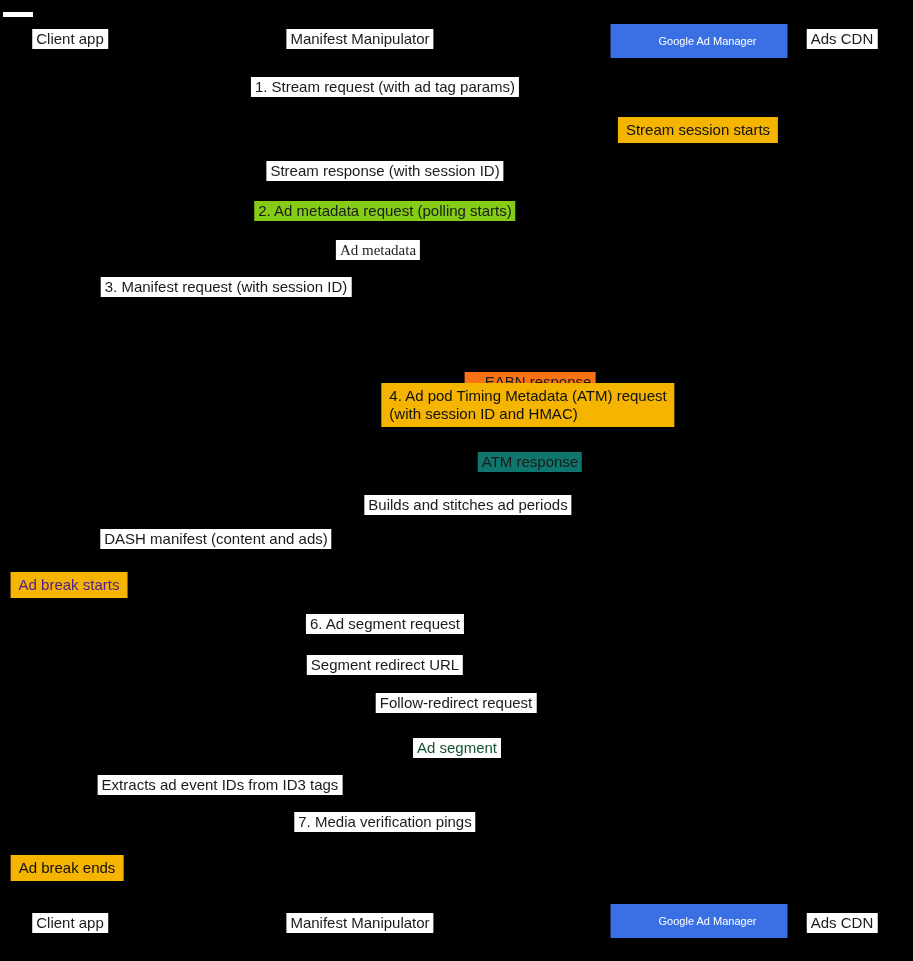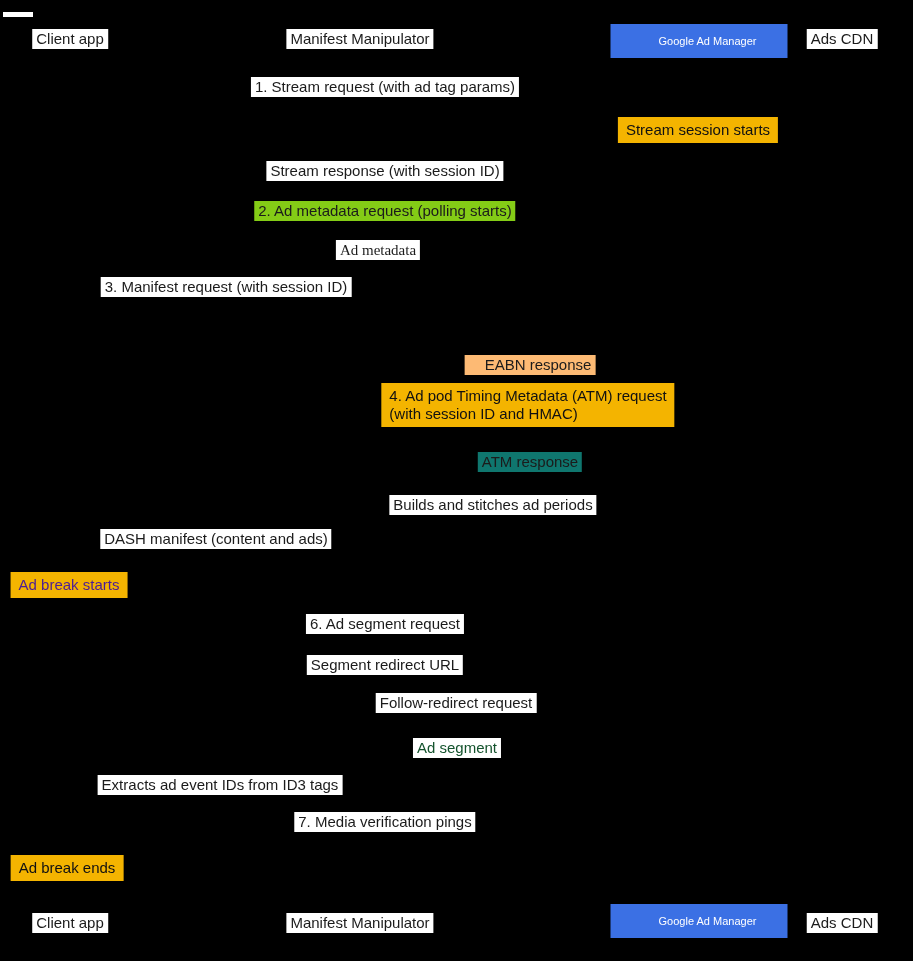--- a/index.html
+++ b/index.html
@@ -64,25 +64,25 @@
     <div class="actor-blue" style="left: 699px; top: 24px; width: 160px; height: 34px; background: rgb(59, 112, 228); color: rgb(255, 255, 255);">Google Ad Manager</div>
     <div class="actor-blue" style="left: 699px; top: 904px; width: 160px; height: 34px; background: rgb(59, 112, 228); color: rgb(255, 255, 255);">Google Ad Manager</div>
     <div class="lbl" style="left: 842px; top: 29px; background: rgb(255, 255, 255); color: rgb(27, 27, 27);">Ads CDN</div>
     <div class="lbl" style="left: 842px; top: 913px; background: rgb(255, 255, 255); color: rgb(27, 27, 27);">Ads CDN</div>
     <div class="lbl" style="left: 385px; top: 77px; background: rgb(255, 255, 255); color: rgb(27, 27, 27);">1. Stream request (with ad tag params)</div>
     <div class="note" style="left: 698px; top: 117px; background: rgb(244, 180, 0); color: rgb(17, 17, 17);">Stream session starts</div>
     <div class="lbl" style="left: 385px; top: 161px; background: rgb(255, 255, 255); color: rgb(27, 27, 27);">Stream response (with session ID)</div>
     <div class="lbl" style="left: 385px; top: 201px; background: #84cc16; color: rgb(27, 27, 27);">2. Ad metadata request (polling starts)</div>
     <div class="lbl" style="left: 378px; top: 240px; background: rgb(255, 255, 255); color: rgb(27, 27, 27); font-family: Liberation Serif, serif;">Ad metadata</div>
     <div class="lbl" style="left: 226px; top: 277px; background: rgb(255, 255, 255); color: rgb(27, 27, 27);">3. Manifest request (with session ID)</div>
-    <div class="lbl" style="left: 530px; top: 355px; background: #fdba74; color: rgb(27, 27, 27); padding-left: 20px;">EABN response</div>
+    <div class="lbl" style="left: 530px; top: 372px; background: #f97316; color: rgb(27, 27, 27); padding-left: 20px;">EABN response</div>
     <div class="note" style="left: 528px; top: 383px; background: rgb(244, 180, 0); color: rgb(17, 17, 17);">4. Ad pod Timing Metadata (ATM) request
 (with session ID and HMAC)</div>
     <div class="lbl" style="left: 530px; top: 452px; background: #0f766e; color: rgb(27, 27, 27);">ATM response</div>
-    <div class="lbl" style="left: 493px; top: 495px; background: rgb(255, 255, 255); color: rgb(27, 27, 27);">Builds and stitches ad periods</div>
+    <div class="lbl" style="left: 468px; top: 495px; background: rgb(255, 255, 255); color: rgb(27, 27, 27);">Builds and stitches ad periods</div>
     <div class="lbl" style="left: 216px; top: 529px; background: rgb(255, 255, 255); color: rgb(27, 27, 27);">DASH manifest (content and ads)</div>
     <div class="note" style="left: 69px; top: 572px; background: rgb(244, 180, 0); color: #4c1d95;">Ad break starts</div>
     <div class="lbl" style="left: 385px; top: 614px; background: rgb(255, 255, 255); color: rgb(27, 27, 27); text-align: center;">6. Ad segment request</div>
     <div class="lbl" style="left: 385px; top: 655px; background: rgb(255, 255, 255); color: rgb(27, 27, 27);">Segment redirect URL</div>
     <div class="lbl" style="left: 456px; top: 693px; background: rgb(255, 255, 255); color: rgb(27, 27, 27);">Follow-redirect request</div>
     <div class="lbl" style="left: 457px; top: 738px; background: rgb(255, 255, 255); color: #14532d;">Ad segment</div>
     <div class="lbl" style="left: 220px; top: 775px; background: rgb(255, 255, 255); color: rgb(27, 27, 27);">Extracts ad event IDs from ID3 tags</div>
     <div class="lbl" style="left: 385px; top: 812px; background: rgb(255, 255, 255); color: rgb(27, 27, 27);">7. Media verification pings</div>
     <div class="note" style="left: 67px; top: 855px; background: rgb(244, 180, 0); color: rgb(17, 17, 17);">Ad break ends</div>
     <div class="artifact" style="left: 3px; top: 12px; width: 30px; height: 5px;"></div>

